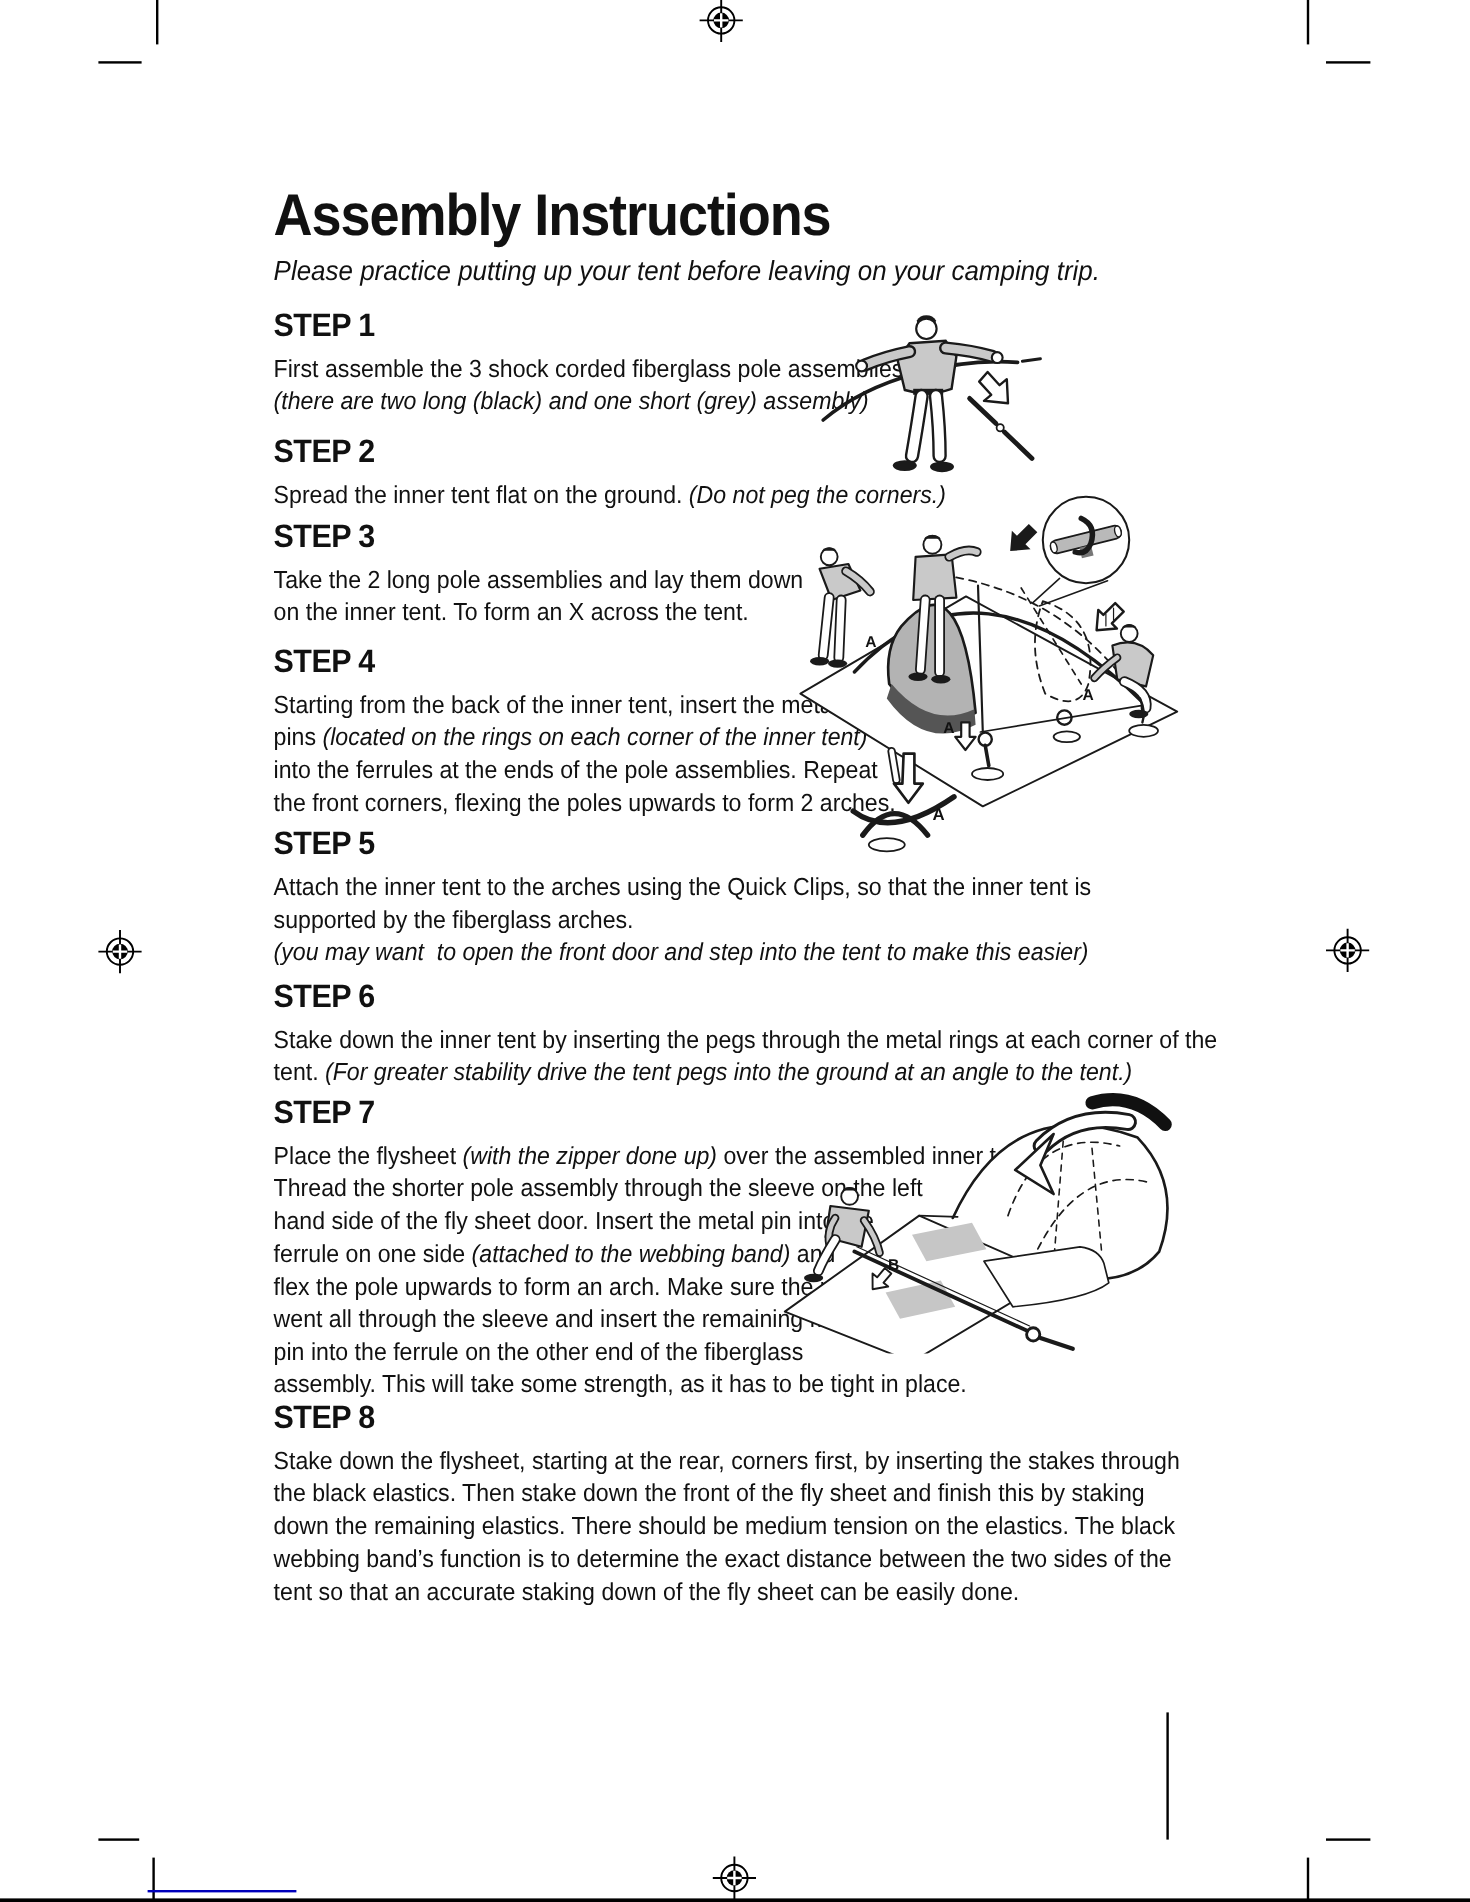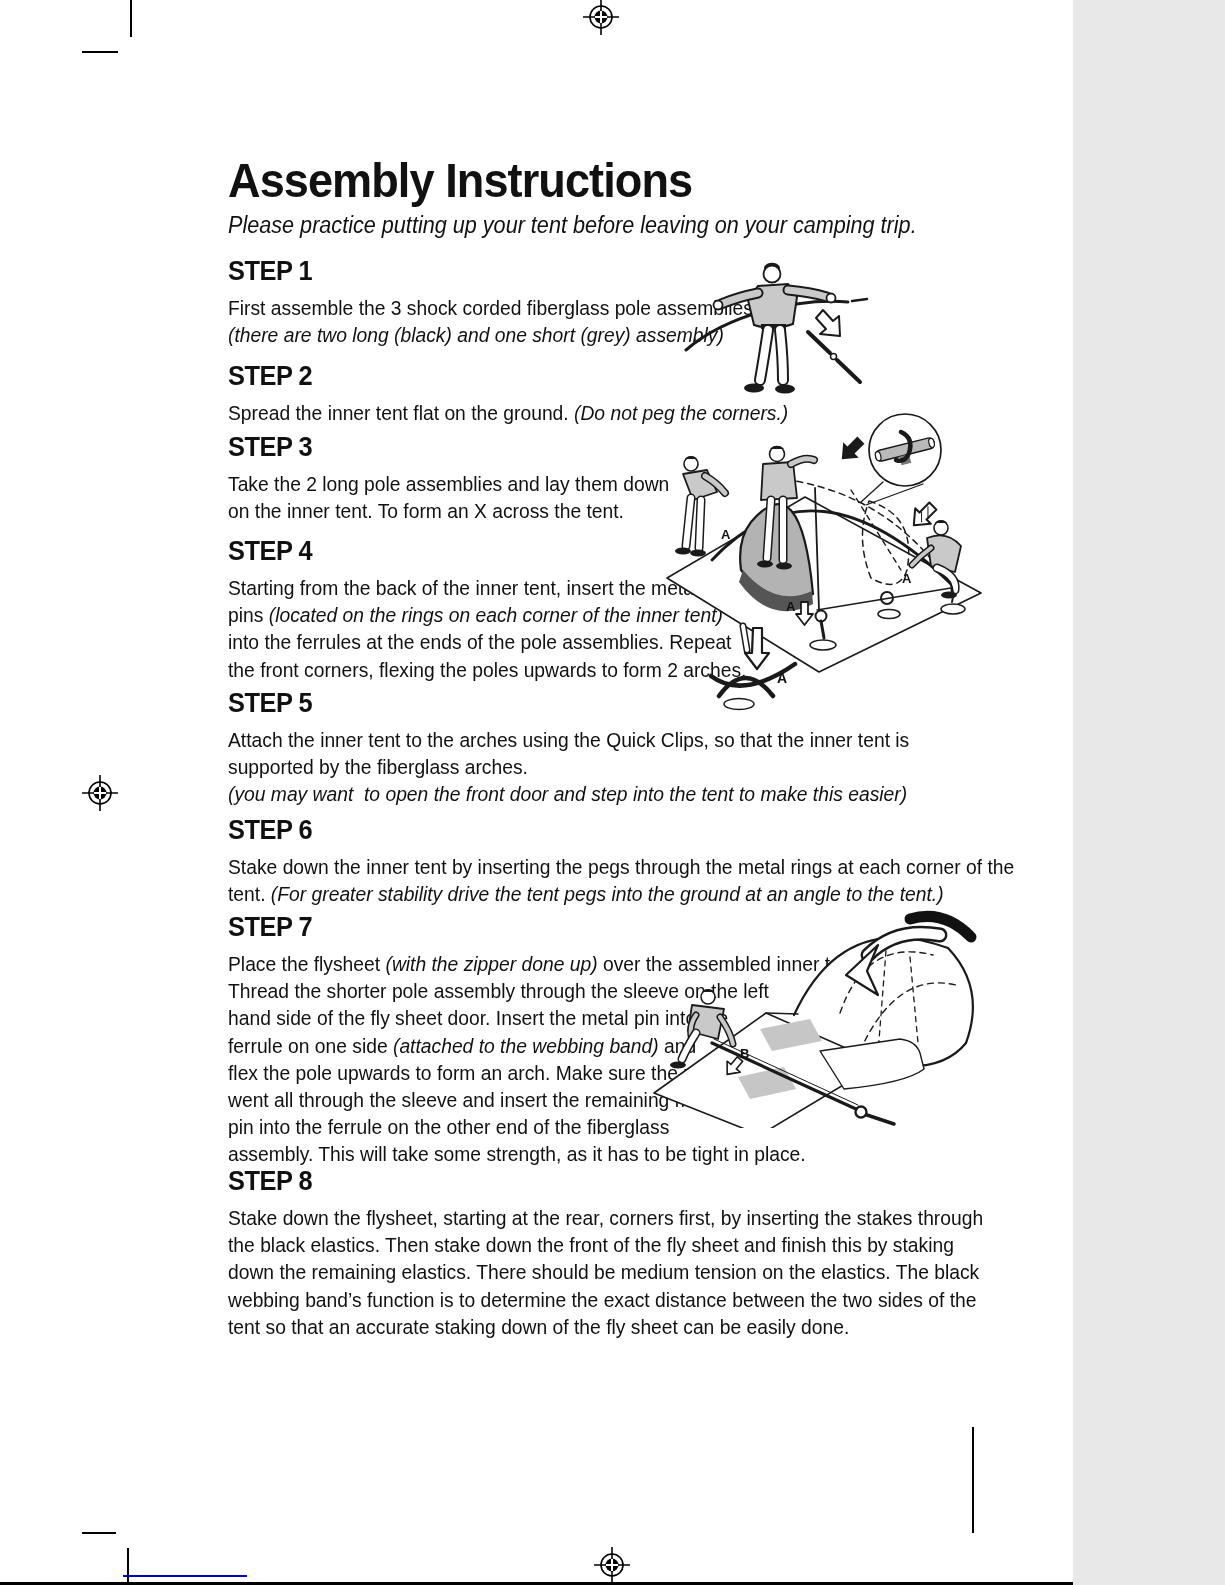--- a/index.html
+++ b/index.html
@@ -1,16 +1,16 @@
 <!DOCTYPE html>
 <html><head>
 <meta charset="utf-8">
 <style>
   html,body{margin:0;padding:0;background:#e8e8e8;}
-  .page{position:relative;width:1073px;height:1585px;background:#ffffff;overflow:hidden;
+  .page{position:relative;width:1225px;height:1585px;background:#ffffff;overflow:hidden;
         font-family:"Liberation Sans","DejaVu Sans",sans-serif;color:#111;}
   
   .mark{position:absolute;background:#000;}
   .regmark{position:absolute;width:40px;height:40px;}
   .blueline{position:absolute;background:#0000bb;}
   
   .title{position:absolute;left:228px;top:152px;margin:0;font-size:49px;font-weight:bold;
          letter-spacing:-1px;transform:scaleX(.92);transform-origin:0 0;white-space:pre;}
   .subtitle{position:absolute;left:228px;top:212px;margin:0;font-size:23px;font-style:italic;
             transform:scaleX(.94);transform-origin:0 0;white-space:pre;}

